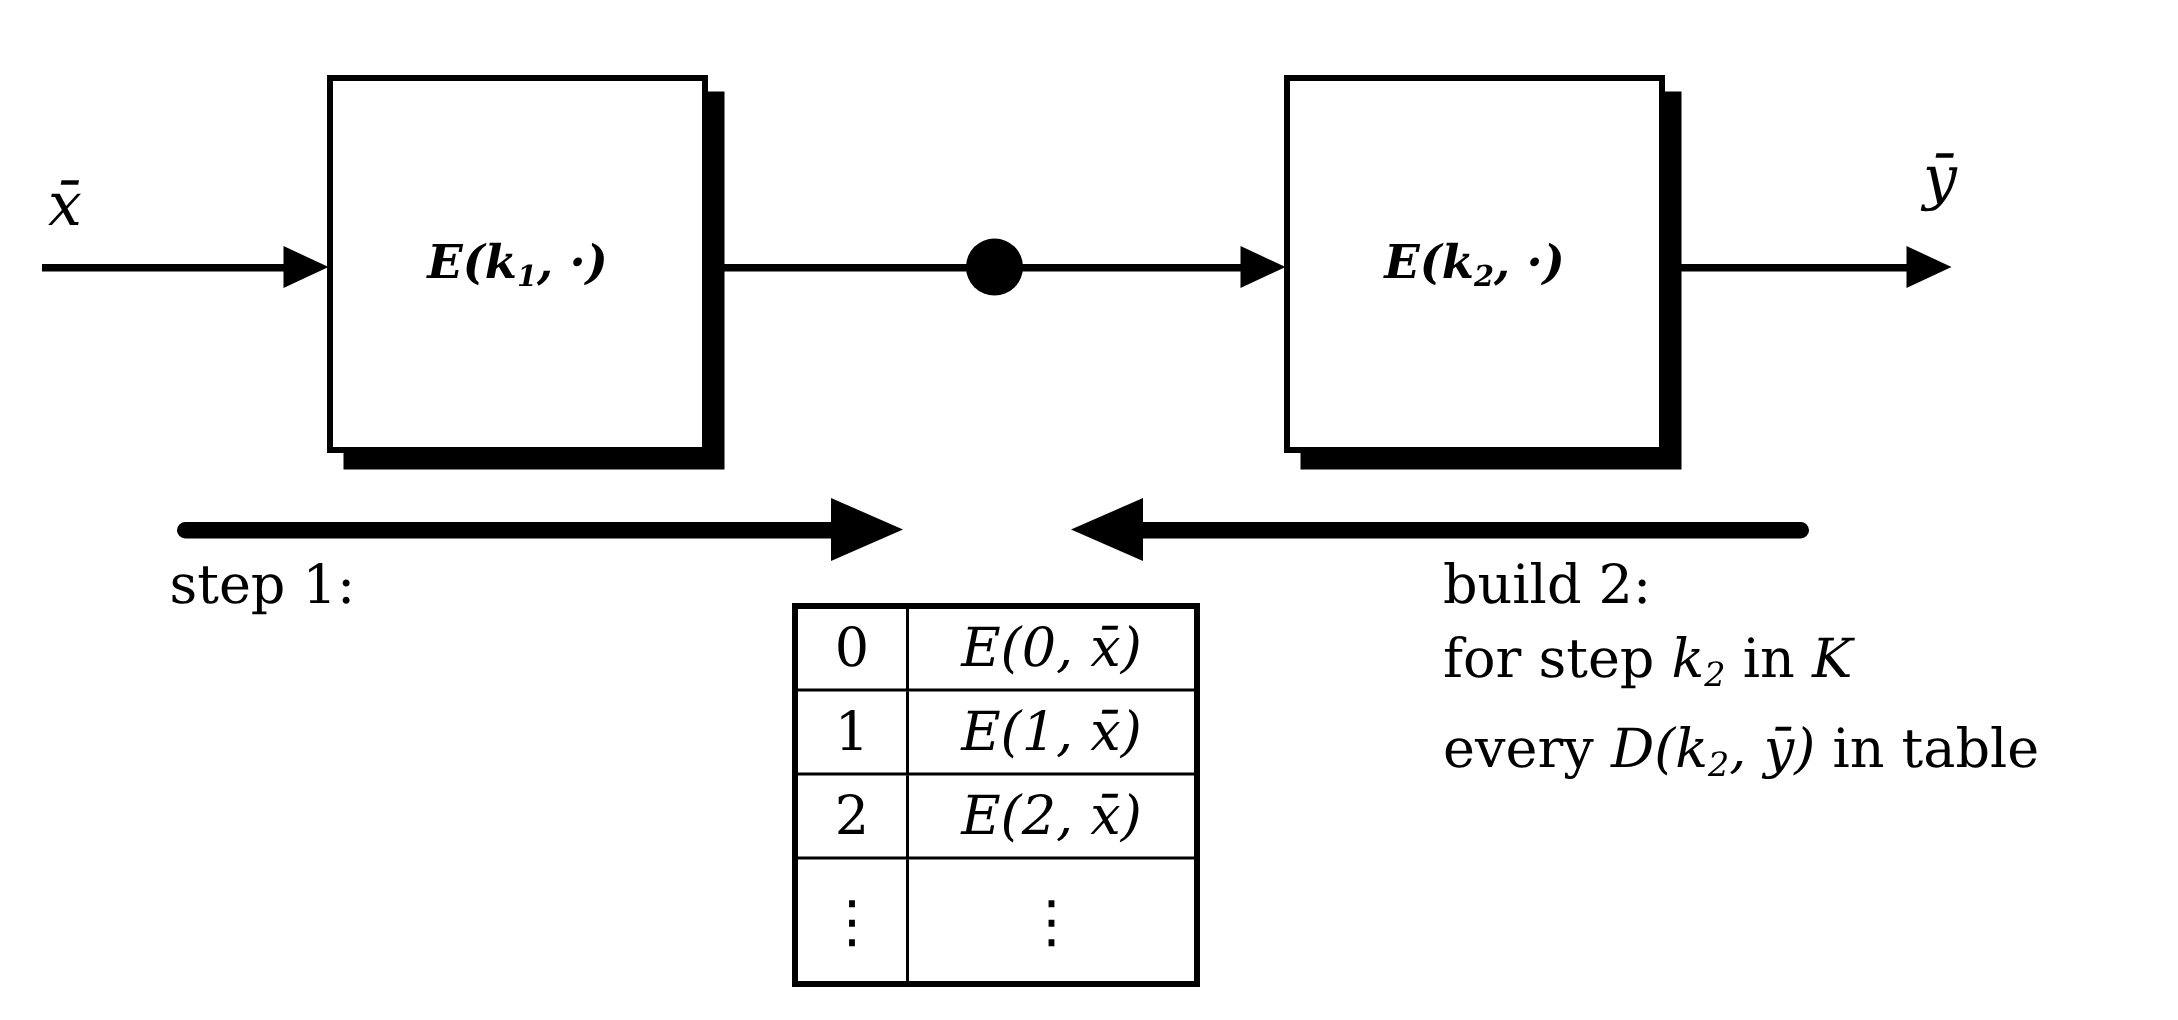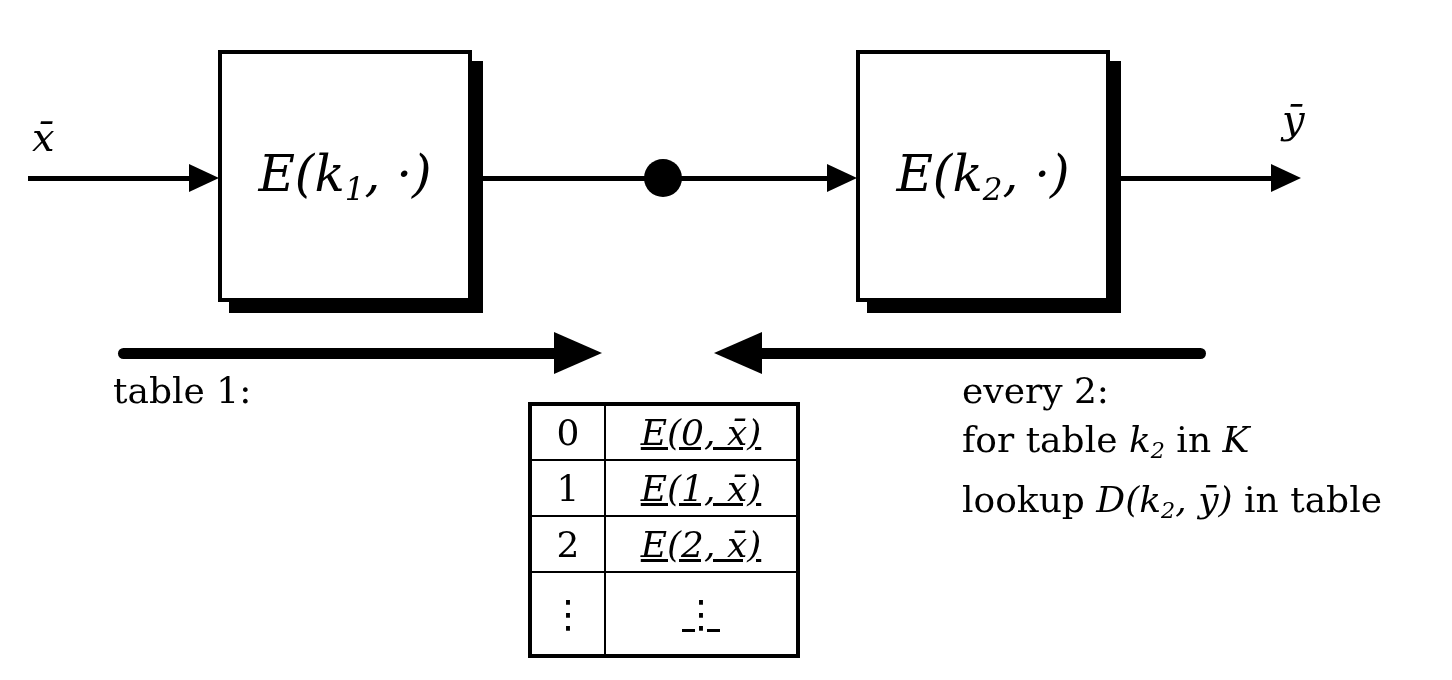--- a/index.html
+++ b/index.html
@@ -56,23 +56,24 @@
     position: absolute;
     width: 246px; height: 244px;
     background: #ffffff;
     border: 4px solid #000;
     box-shadow: 11px 11px 0 #000;
     display: flex;
     align-items: center;
     justify-content: center;
   }
   .boxlabel {
-    font-size: 50px;
+    font-size: 31px;
     font-style: italic;
     white-space: nowrap;
+    font-weight: bold;
   }
   
   .iolabel {
     position: absolute;
     font-size: 40px;
     font-style: italic;
   }
   .textblock {
     position: absolute;
     font-size: 36px;
@@ -95,21 +96,21 @@
     border: 4px solid #000;
     font-size: 36px;
   }
   table.lookup td {
     border: 2px solid #000;
     text-align: center;
     vertical-align: middle;
     padding: 0;
   }
   table.lookup td.keycol { width: 72px; }
-  table.lookup td.valcol { width: 190px; text-decoration: underline; }
+  table.lookup td.valcol { width: 190px; }
   table.lookup tr.r    { height: 56px; }
   table.lookup tr.dots { height: 84px; }
   .dotsglyph {
     font-style: normal;
     font-family: "DejaVu Serif", "DejaVu Sans", "Liberation Serif", serif;
     font-size: 38px;
   }
 </style>
 </head>
 <body>
@@ -136,21 +137,21 @@
   <div class="ah-right" style="left:1271px; top:164px;"></div>
   <span class="iolabel" style="left:1282px; top:96px;">ȳ</span>
 
   <div class="thickline" style="left:118px; top:348px; width:442px;"></div>
   <div class="bigah-right" style="left:554px; top:332px;"></div>
 
   <div class="bigah-left" style="left:714px; top:332px;"></div>
   <div class="thickline" style="left:756px; top:348px; width:450px;"></div>
 
   <div class="textblock" style="left:113px; top:366px;">
-    <div>table 1:</div>
+    <div>step 1:</div>
   </div>
 
   <table class="lookup">
     <tbody>
         <tr class="r">
       <td class="keycol">0</td>
       <td class="valcol math">E(0, x̄)</td>
     </tr>
     <tr class="r">
       <td class="keycol">1</td>
@@ -161,18 +162,18 @@
       <td class="valcol math">E(2, x̄)</td>
     </tr>
     <tr class="dots">
       <td class="keycol dotsglyph">⋮</td>
       <td class="valcol dotsglyph">⋮</td>
     </tr>
   </tbody>
     </table>
 
   <div class="textblock" style="left:962px; top:366px;">
-    <div>every 2:</div>
-    <div><span class="rm">for table </span><span class="math">k</span><span class="sub">2</span><span class="rm"> in </span><span class="math">K</span></div>
-    <div><span class="rm">lookup </span><span class="math">D(k</span><span class="sub">2</span><span class="math">, ȳ)</span><span class="rm"> in table</span></div>
+    <div>build 2:</div>
+    <div><span class="rm">for step </span><span class="math">k</span><span class="sub">2</span><span class="rm"> in </span><span class="math">K</span></div>
+    <div><span class="rm">every </span><span class="math">D(k</span><span class="sub">2</span><span class="math">, ȳ)</span><span class="rm"> in table</span></div>
   </div>
 
 </div>
 
 </body></html>

